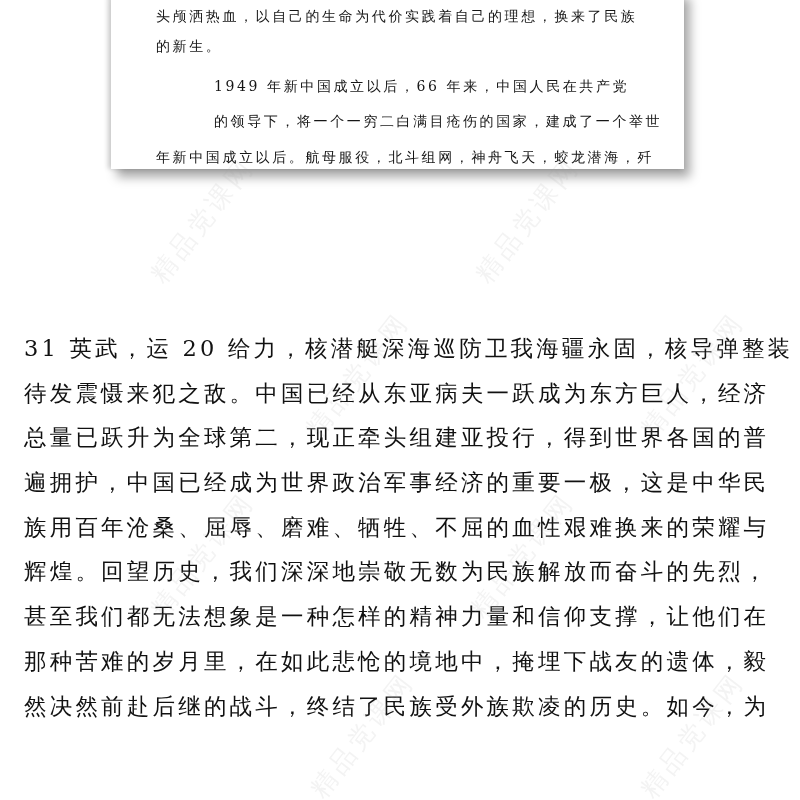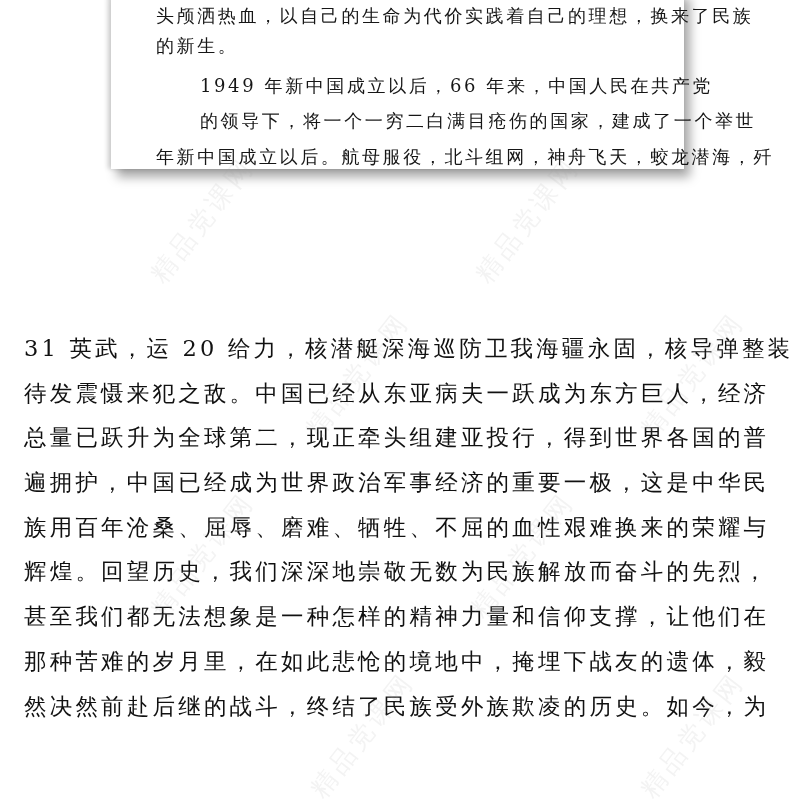--- a/index.html
+++ b/index.html
@@ -22,26 +22,26 @@
       width: 573px;
       height: 179px;
       background: #ffffff;
       box-shadow: -3px 0 5px rgba(0,0,0,0.18), 6px 8px 10px rgba(0,0,0,0.35);
       z-index: 1;
     }
     .card-line {
       position: absolute;
       left: 45px;
       white-space: nowrap;
-      font-size: 18px;
+      font-size: 14px;
       letter-spacing: 2.6px;
       line-height: 20px;
       color: #161616;
     }
-    .card-line.indent { left: 89px; }
+    .card-line.indent { left: 103px; }
     .body-text {
       position: absolute;
       left: 24px;
       top: 326px;
       width: 790px;
       z-index: 1;
     }
     .body-line {
       height: 44.7px;
       line-height: 44.7px;

